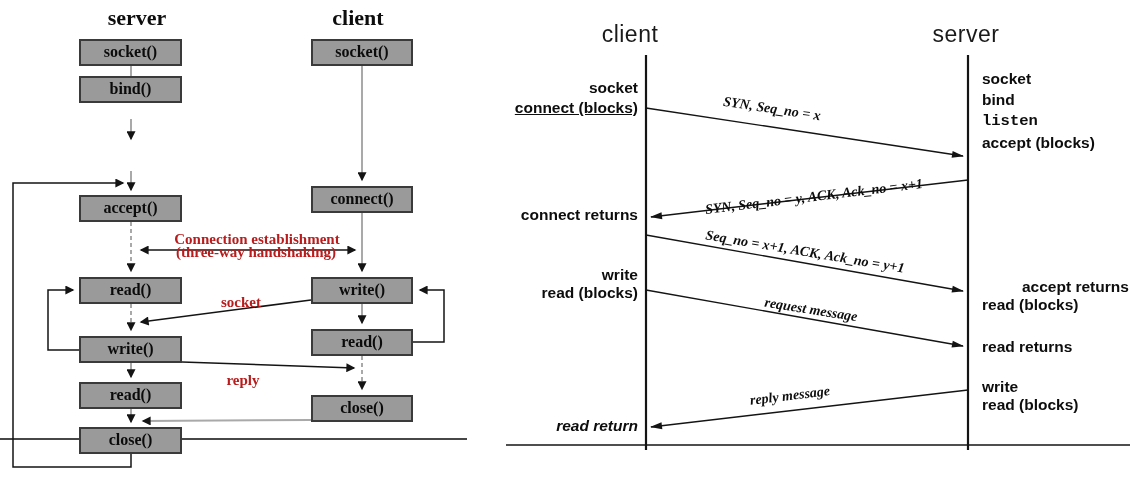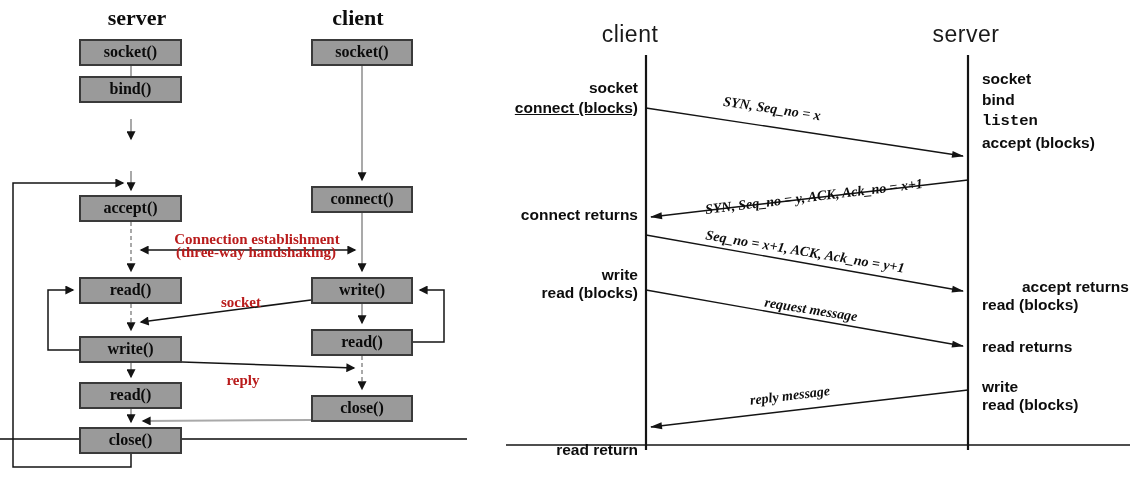--- a/index.html
+++ b/index.html
@@ -126,21 +126,21 @@
   <div class="abs flow-note" style="left:243px;top:340px;margin-top:32px;">reply</div>
 
   <div class="abs seq-header" style="left:630px;top:21px;">client</div>
   <div class="abs seq-header" style="left:966px;top:21px;">server</div>
 
   <div class="abs ev ev-l" style="top:78px;">socket</div>
   <div class="abs ev ev-l" style="top:98px;text-decoration:underline;">connect (blocks)</div>
   <div class="abs ev ev-l" style="top:205px;margin-left:39px;">connect returns</div>
   <div class="abs ev ev-l" style="top:265px;">write</div>
   <div class="abs ev ev-l" style="top:283px;">read (blocks)</div>
-  <div class="abs ev ev-l" style="top:440px;">read return</div>
+  <div class="abs ev ev-l" style="top:416px;font-style:italic;">read return</div>
 
   <div class="abs ev ev-r" style="top:69px;">socket</div>
   <div class="abs ev ev-r" style="top:90px;">bind</div>
   <div class="abs ev ev-r" style="top:111px;font-family:Liberation Mono, monospace;">listen</div>
   <div class="abs ev ev-r" style="top:133px;">accept (blocks)</div>
   <div class="abs ev ev-r" style="top:277px;margin-left:40px;">accept returns</div>
   <div class="abs ev ev-r" style="top:295px;">read (blocks)</div>
   <div class="abs ev ev-r" style="top:337px;">read returns</div>
   <div class="abs ev ev-r" style="top:377px;">write</div>
   <div class="abs ev ev-r" style="top:395px;">read (blocks)</div>

